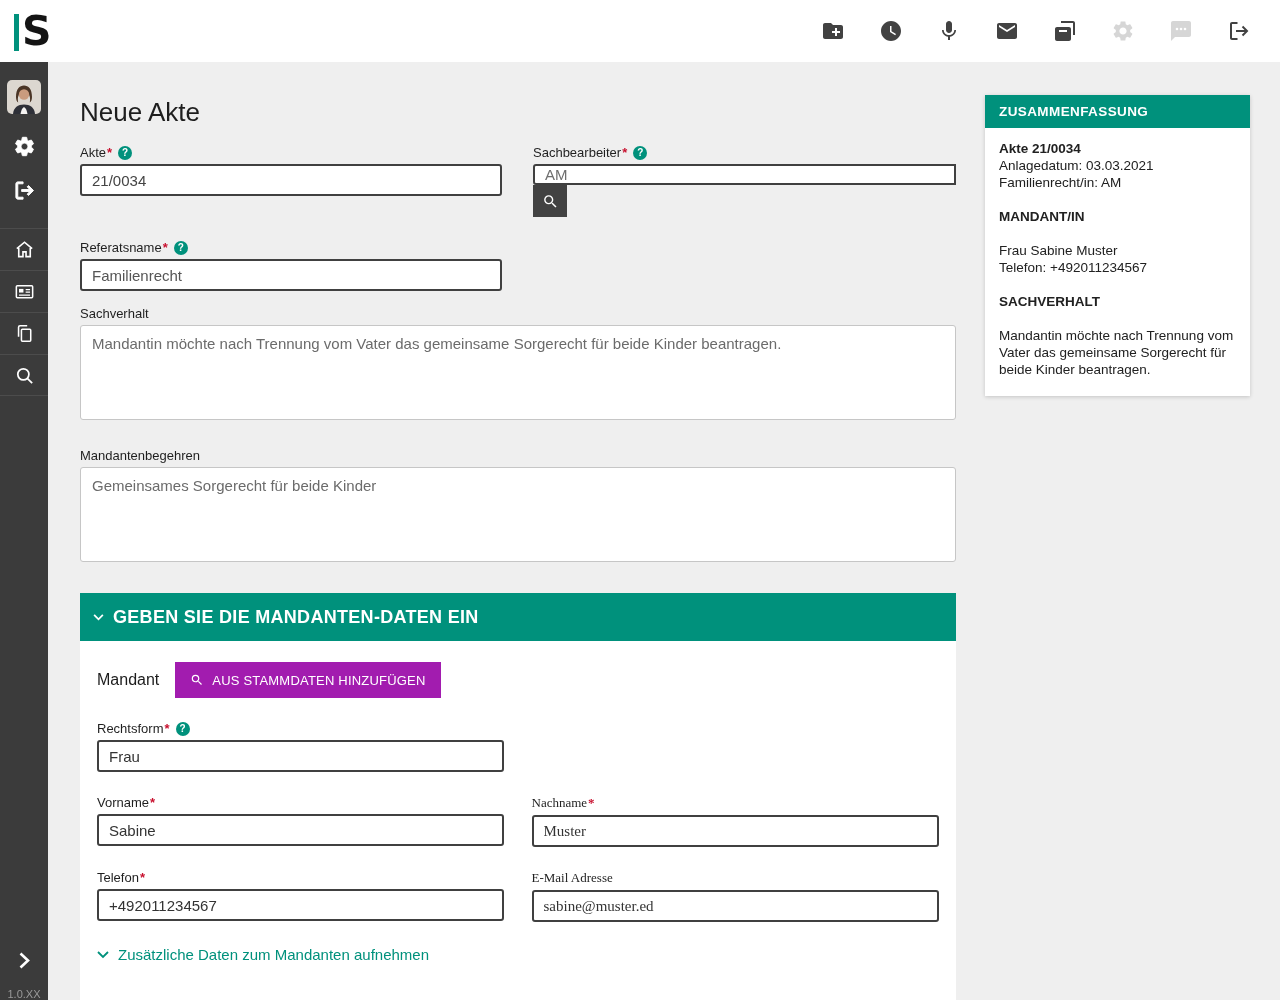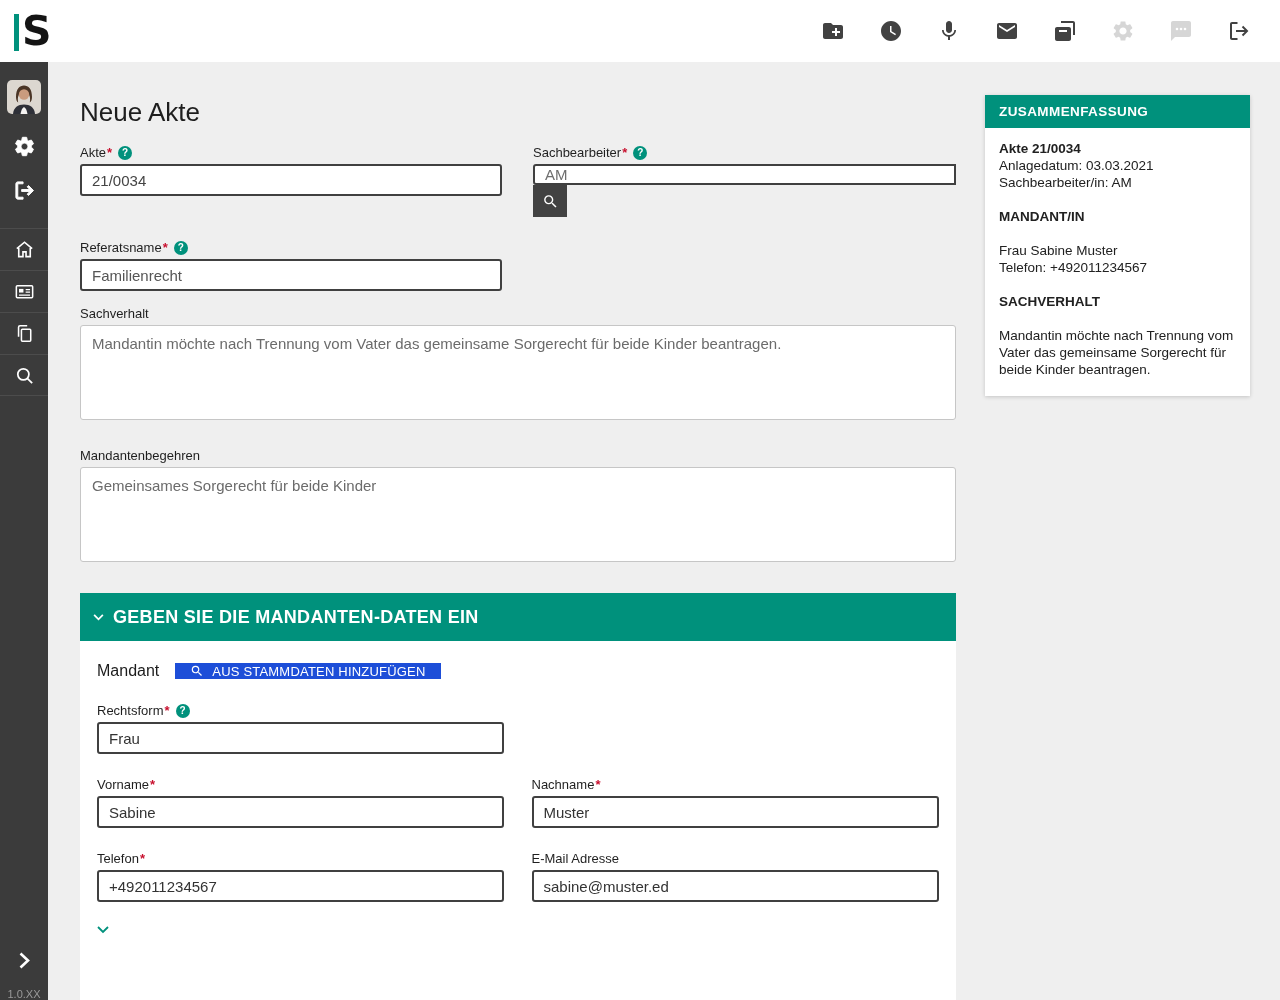--- a/index.html
+++ b/index.html
@@ -58,29 +58,29 @@
   .mt15 { margin-top: 15px; }
   .mt24 { margin-top: 24px; }
 
   .collapse-bar { margin-top: 27px; height: 48px; background: #00917C; color: #fff; display: flex; align-items: center;
     padding: 0 13px; gap: 9px; font-size: 18px; font-weight: 700; letter-spacing: .3px; cursor: pointer; }
   .collapse-bar svg { width: 11px; height: 7px; stroke: #fff; }
 
   .panel { background: #fff; padding: 21px 17px 60px; min-height: 420px; }
   .mandant-row { display: flex; align-items: center; gap: 16px; }
   .mandant-title { font-size: 16px; color: #1C1C1C; }
-  .gray-btn { height: 16px; background: #1d4ed8; color: #fff; border: none; font-size: 13px; display: flex;
+  .gray-btn { height: 36px; background: #a21caf; color: #fff; border: none; font-size: 13px; display: flex;
     align-items: center; gap: 8px; padding: 0 15px; font-family: inherit; letter-spacing: .2px; cursor: pointer; }
   .gray-btn svg { width: 14px; height: 14px; fill: #fff; }
   .panel .field-label { margin-top: 23px; }
   .panel .tb-input { color: #333; }
   .w407 { width: 407px; }
   .panel-grid { display: flex; gap: 28px; }
   .pg-col { width: 407px; }
-  .pg-col2 { width: 408px; }
+  .pg-col2 { width: 408px; font-family: Liberation Serif, serif; }
   .add-link { margin-top: 24px; display: flex; align-items: center; gap: 9px; color: #00917C; font-size: 15px; cursor: pointer; }
   .add-link svg { width: 12px; height: 8px; stroke: #00917C; }
 
   
   .summary { position: absolute; left: 937px; top: 33px; width: 265px; box-shadow: 0 1px 4px rgba(0,0,0,.18); }
   .summary-header { height: 33px; background: #00917C; color: #fff; font-size: 13.5px; font-weight: 700;
     display: flex; align-items: center; padding: 0 14px; letter-spacing: .4px; }
   .summary-body { background: #fff; padding: 12px 14px 18px; font-size: 13.5px; color: #212121; line-height: 17px; }
   .s-bold { font-weight: 700; }
   .s-gap { height: 17px; }
@@ -305,30 +305,31 @@
             <span>E-Mail Adresse</span>
           </div>
           <input class="tb-input" value="sabine@muster.ed" style="">
         </div>
       </div>
 
       <div class="add-link">
         <svg viewBox="0 0 12 8">
             <path d="M1 1l5 5 5-5" fill="none" stroke-width="1.8"></path>
           </svg>
+        <span>Zusätzliche Daten zum Mandanten aufnehmen</span>
       </div>
     </section>
   </div>
 
   <aside class="summary">
     <div class="summary-header">ZUSAMMENFASSUNG</div>
     <div class="summary-body">
       <div class="s-bold">Akte 21/0034</div>
       <div>Anlagedatum: 03.03.2021</div>
-      <div>Sachbearbeiter/in: AM</div>
+      <div>Familienrecht/in: AM</div>
       <div class="s-gap"></div>
       <div class="s-bold">MANDANT/IN</div>
       <div class="s-gap"></div>
       <div>Frau Sabine Muster</div>
       <div>Telefon: +492011234567</div>
       <div class="s-gap"></div>
       <div class="s-bold">SACHVERHALT</div>
       <div class="s-gap"></div>
       <div>Mandantin möchte nach Trennung vom Vater das gemeinsame Sorgerecht für beide Kinder beantragen.</div>
     </div>

